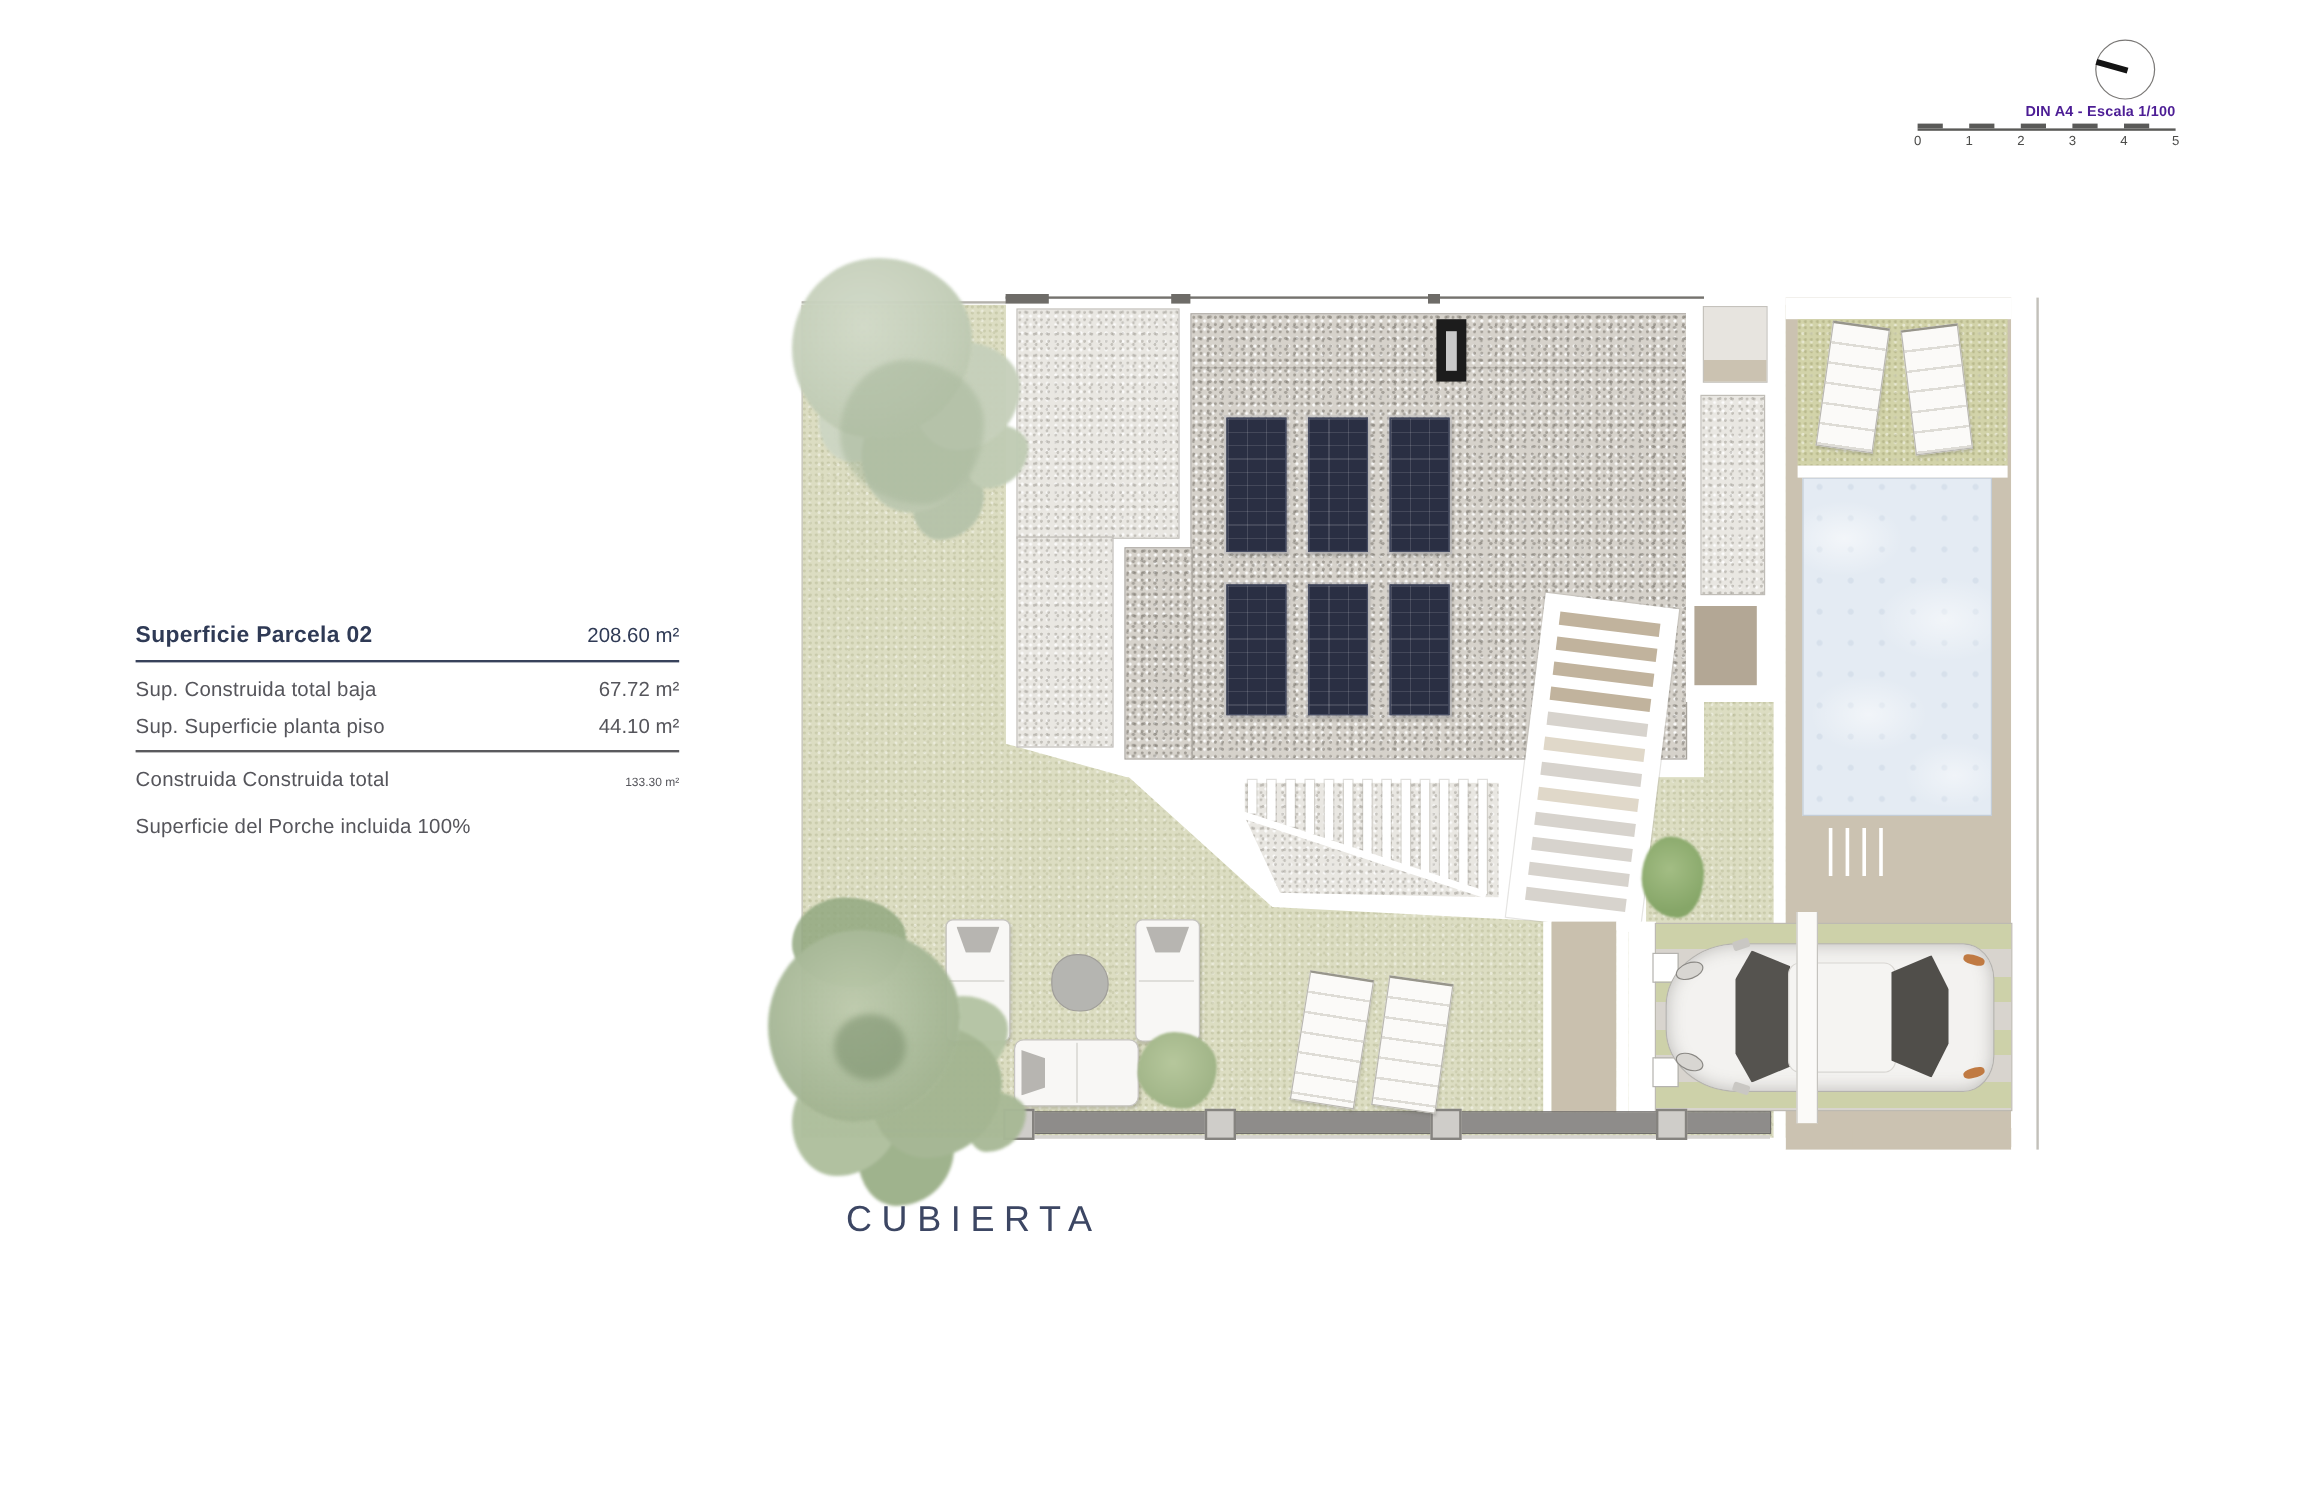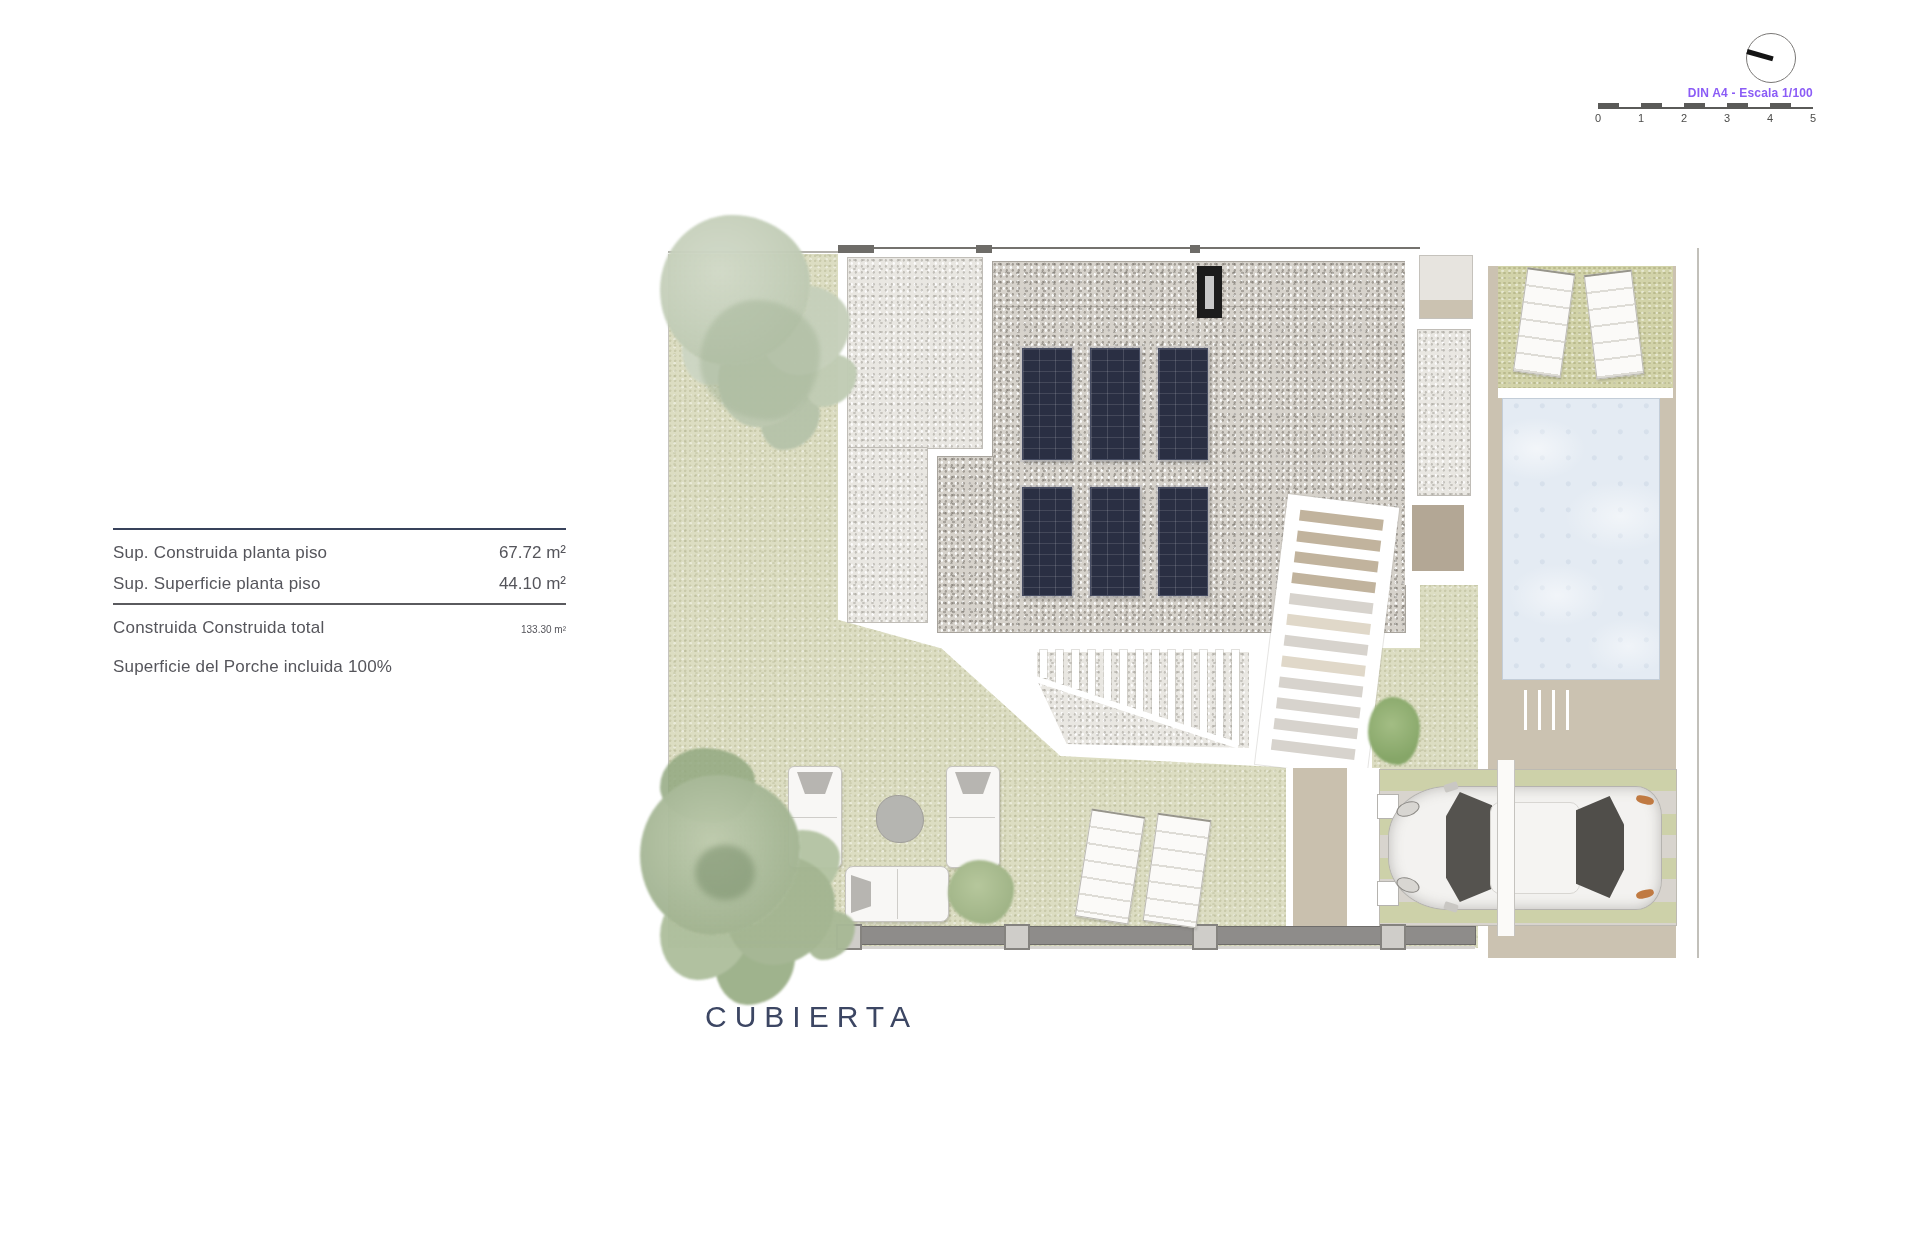--- a/index.html
+++ b/index.html
@@ -64,21 +64,21 @@
   #legend .title-label{font-size:19px;font-weight:bold;color:#2f3a55;letter-spacing:.3px;}
   #legend .title-value{font-size:17px;color:#2f3a55;}
   #legend .lab{font-size:17px;letter-spacing:.2px;}
   #legend .val{font-size:17px;}
   #legend .val-sm{font-size:10px;}
   #legend hr{border:none;margin:0;}
   #legend .hr-bold{border-top:2px solid #38425b;margin-top:9px;}
   #legend .hr-thin{border-top:2px solid #5a5a5e;margin-top:9px;}
   #plan-title{left:705px;top:1000px;font-size:30px;letter-spacing:8px;color:#3c4663;}
   .din-label{left:1600px;top:86px;width:213px;text-align:right;font-size:12px;
-             font-weight:bold;color:#8b5cf6;letter-spacing:.2px;}
+             font-weight:bold;color:#4c1d95;letter-spacing:.2px;}
 </style>
 </head>
 <body>
 
 <div class="abs" style="left:1746px;top:33px;width:48px;height:48px;border:1.5px solid #7a7876;border-radius:50%;"></div>
 <div class="abs" style="left:1747px;top:49px;width:27px;height:5px;background:#141414;transform:rotate(16deg);transform-origin:left center;"></div>
 <div class="abs din-label">DIN A4 - Escala 1/100</div>
 <div class="abs" style="left:1598px;top:103px;width:215px;height:22px;">
   <div class="abs seg" style="left:0;top:4px;width:215px;height:2px;"></div>
   <div class="abs seg" style="left:0px;top:0;width:21px;height:4px;"></div>
@@ -88,23 +88,27 @@
   <div class="abs seg" style="left:172px;top:0;width:21px;height:4px;"></div>
   <span class="tick" style="left:-10px;top:9px;">0</span>
   <span class="tick" style="left:33px;top:9px;">1</span>
   <span class="tick" style="left:76px;top:9px;">2</span>
   <span class="tick" style="left:119px;top:9px;">3</span>
   <span class="tick" style="left:162px;top:9px;">4</span>
   <span class="tick" style="left:205px;top:9px;">5</span>
 </div>
 
 <div id="legend" class="abs">
+  <div class="trow">
+    <span class="title-label">Superficie Parcela 02</span>
+    <span class="title-value">208.60 m²</span>
+  </div>
   <hr class="hr-bold">
   <div class="trow" style="margin-top:13px;">
-    <span class="lab">Sup. Construida planta piso</span>
+    <span class="lab">Sup. Construida total baja</span>
     <span class="val">67.72 m²</span>
   </div>
   <div class="trow" style="margin-top:11px;">
     <span class="lab">Sup. Superficie planta piso</span>
     <span class="val">44.10 m²</span>
   </div>
   <hr class="hr-thin">
   <div class="trow" style="margin-top:13px;">
     <span class="lab">Construida Construida total</span>
     <span class="val-sm">133.30 m²</span>

